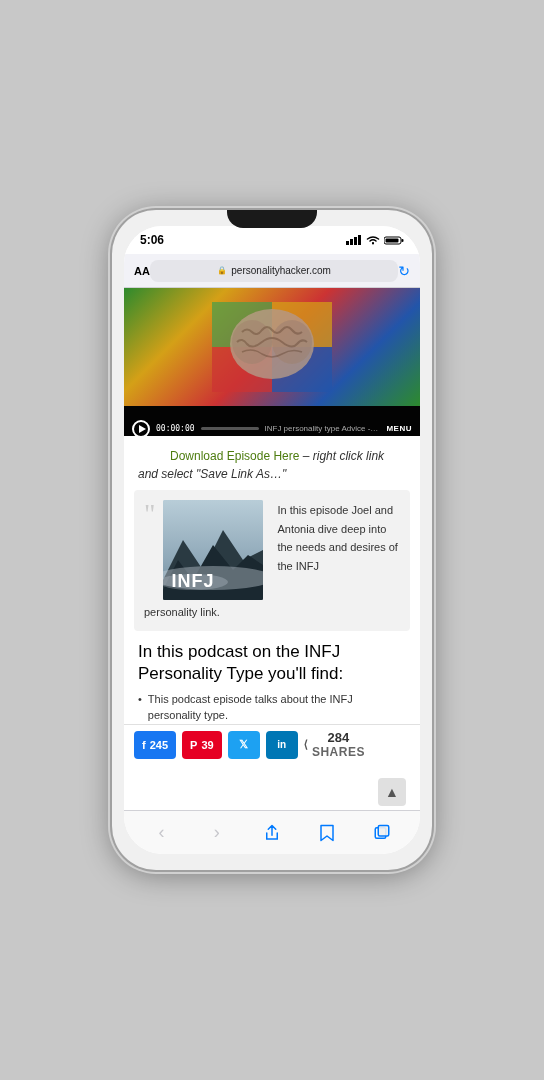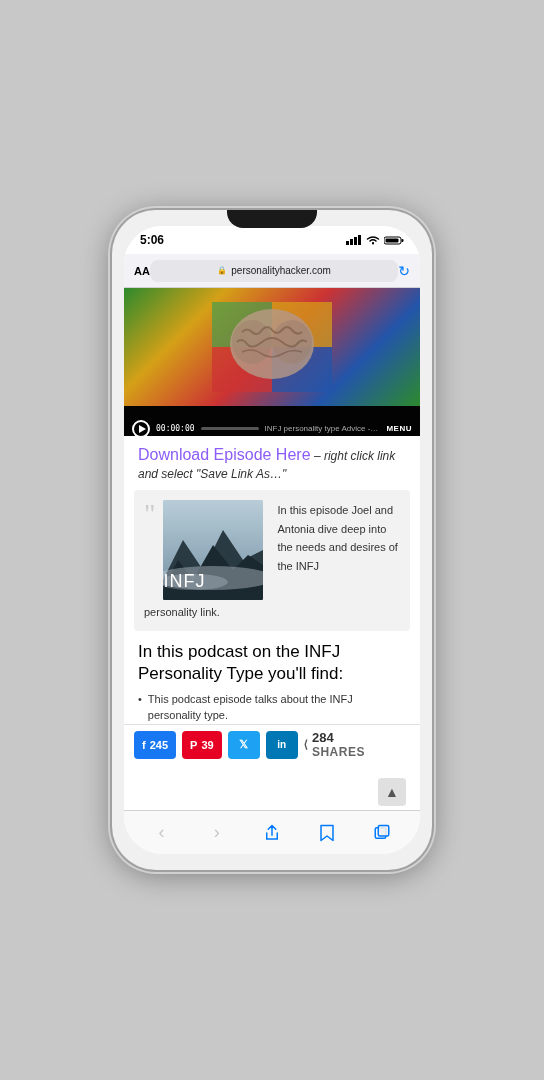--- a/index.html
+++ b/index.html
@@ -191,23 +191,24 @@
       color: #fff;
       font-weight: 700;
       letter-spacing: 0.5px;
     }
 
     
     .download-area {
       padding: 10px 14px 8px;
     }
     .download-link {
-      color: #8b5cf6;
+      color: #4d7c0f;
       text-decoration: none;
-      font-size: 16px;
+      font-size: 12px;
+      margin-left: 32px;
     }
     .download-text-rest {
       font-size: 12px;
       color: #333;
     }
     .download-italic {
       font-style: italic;
       font-size: 12px;
       color: #333;
     }
@@ -236,23 +237,23 @@
       height: 100px;
       background: linear-gradient(180deg, #b8cdd8 0%, #8fa8b8 30%, #4a5a62 60%, #2a3338 80%, #1a2228 100%);
       border-radius: 2px;
       position: relative;
       flex-shrink: 0;
       overflow: hidden;
     }
     .infj-label {
       position: absolute;
       bottom: 8px;
-      left: 0;
+      left: 8px;
       font-size: 18px;
-      font-weight: 400;
+      font-weight: 700;
       color: #fff;
       letter-spacing: 1px;
     }
     .quote-text {
       font-size: 11px;
       color: #333;
       line-height: 1.5;
     }
     .quote-continuation {
       font-size: 11px;
@@ -503,21 +504,21 @@
           <span>39</span>
         </div>
         <div class="share-btn tw-btn">
           <span>𝕏</span>
         </div>
         <div class="share-btn li-btn">
           <span style="font-size:10px;font-weight:800;">in</span>
         </div>
         <div class="share-count-btn">
           <span style="font-size:11px;color:#555;">⟨ </span>
-          <div style="display:flex;flex-direction:column;">
+          <div style="display:flex;flex-direction:column;align-items:center;">
             <span class="share-number">284</span>
             <span class="shares-label">SHARES</span>
           </div>
         </div>
 
         <div class="scroll-up-btn">
           <span>▲</span>
         </div>
       </div>
 

